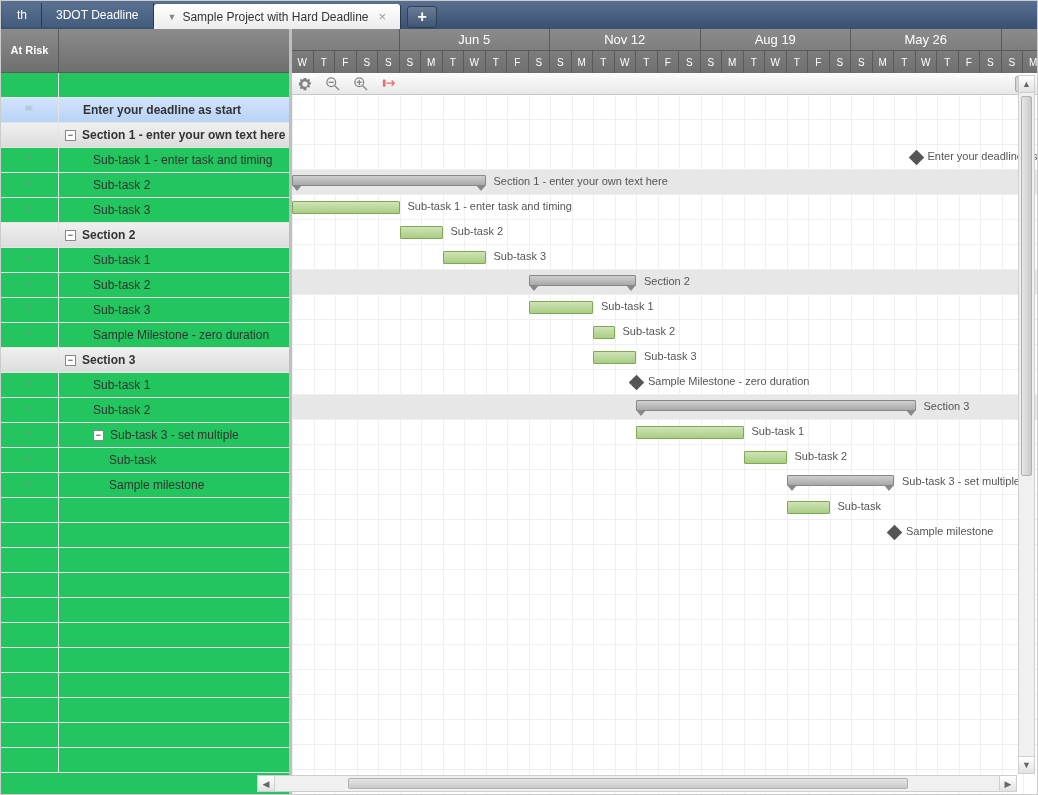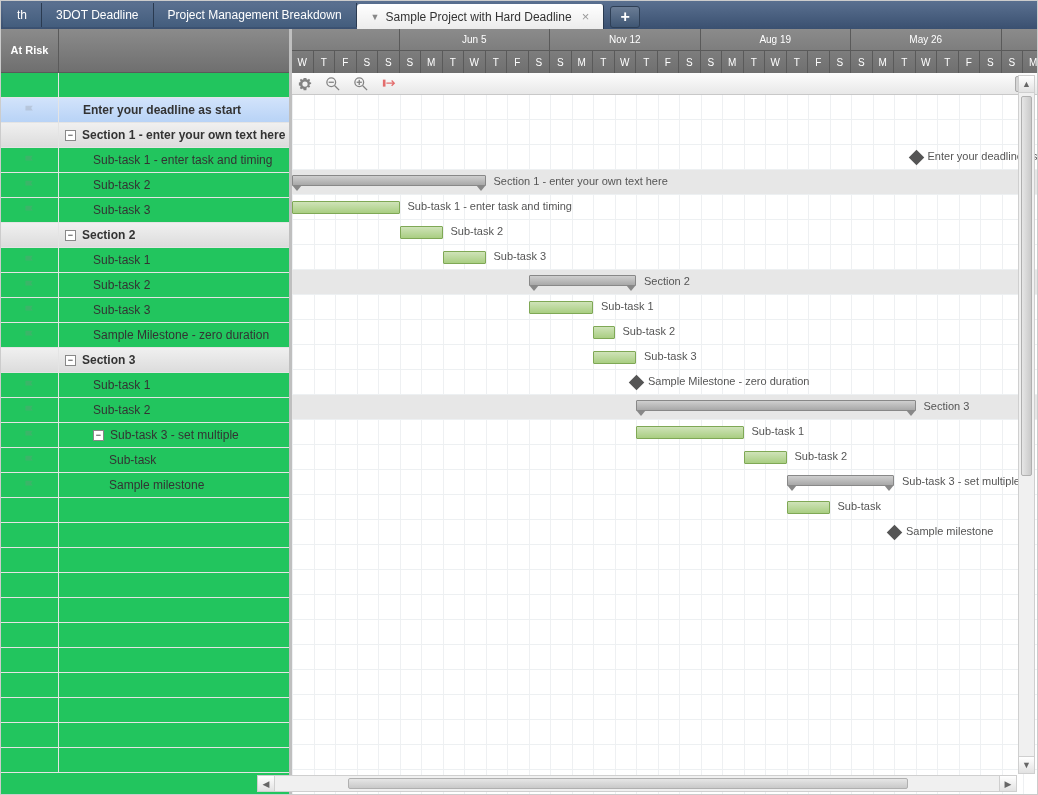--- a/index.html
+++ b/index.html
@@ -36,21 +36,21 @@
 .lrow.section{background:linear-gradient(#f0f0f0,#dcdcdc)}
 .lrow.section .cell-name{font-weight:bold}
 .flag-icon{width:13px;height:13px;opacity:0.25}
 .collapse-box{width:11px;height:11px;border:1px solid #888;display:inline-flex;align-items:center;justify-content:center;font-size:9px;line-height:9px;margin-right:6px;background:#fff;cursor:pointer;color:#555;font-weight:bold}
 .indent2{padding-left:34px!important}
 .indent3{padding-left:50px!important}
 
 
 .timeline-head{position:relative;height:44px;background:linear-gradient(#8b8b8b,#6f6f6f);color:#fff}
 .week-row{height:22px;display:flex;border-bottom:1px solid #5a5a5a}
-.week{flex:none;border-right:1px solid #5a5a5a;display:flex;align-items:center;justify-content:center;font-size:10px}
+.week{flex:none;border-right:1px solid #5a5a5a;display:flex;align-items:center;justify-content:center;font-size:13px}
 .day-row{height:22px;display:flex}
 .day{flex:none;border-right:1px solid #5a5a5a;display:flex;align-items:center;justify-content:center;font-size:10px}
 
 
 .toolbar{height:22px;background:linear-gradient(#fdfdfd,#e8e8e8);border-bottom:1px solid #c8c8c8;display:flex;align-items:center;padding:0 6px;gap:14px}
 .tool-icon{width:14px;height:14px;opacity:0.7;cursor:pointer}
 .toolbar .spacer{flex:1}
 .close-box{width:16px;height:16px;background:#d5d5d5;border:1px solid #aaa;border-radius:2px;display:flex;align-items:center;justify-content:center;font-size:11px;color:#666;cursor:pointer}
 
 
@@ -84,23 +84,20 @@
 <body>
 
 <div class="app">
 
   <div class="tabbar">
     <div class="tab">
         <span>th</span>
       </div>
     <div class="tab">
         <span>3DOT Deadline</span>
-      </div>
-    <div class="tab">
-        <span>Project Management Breakdown</span>
       </div>
     <div class="tab active">
       <span class="dd-icon">▼</span>
       <span>Sample Project with Hard Deadline</span>
       <span class="close">×</span>
     </div>
     <div class="tab-add">+</div>
   </div>
 
   <div class="main">

